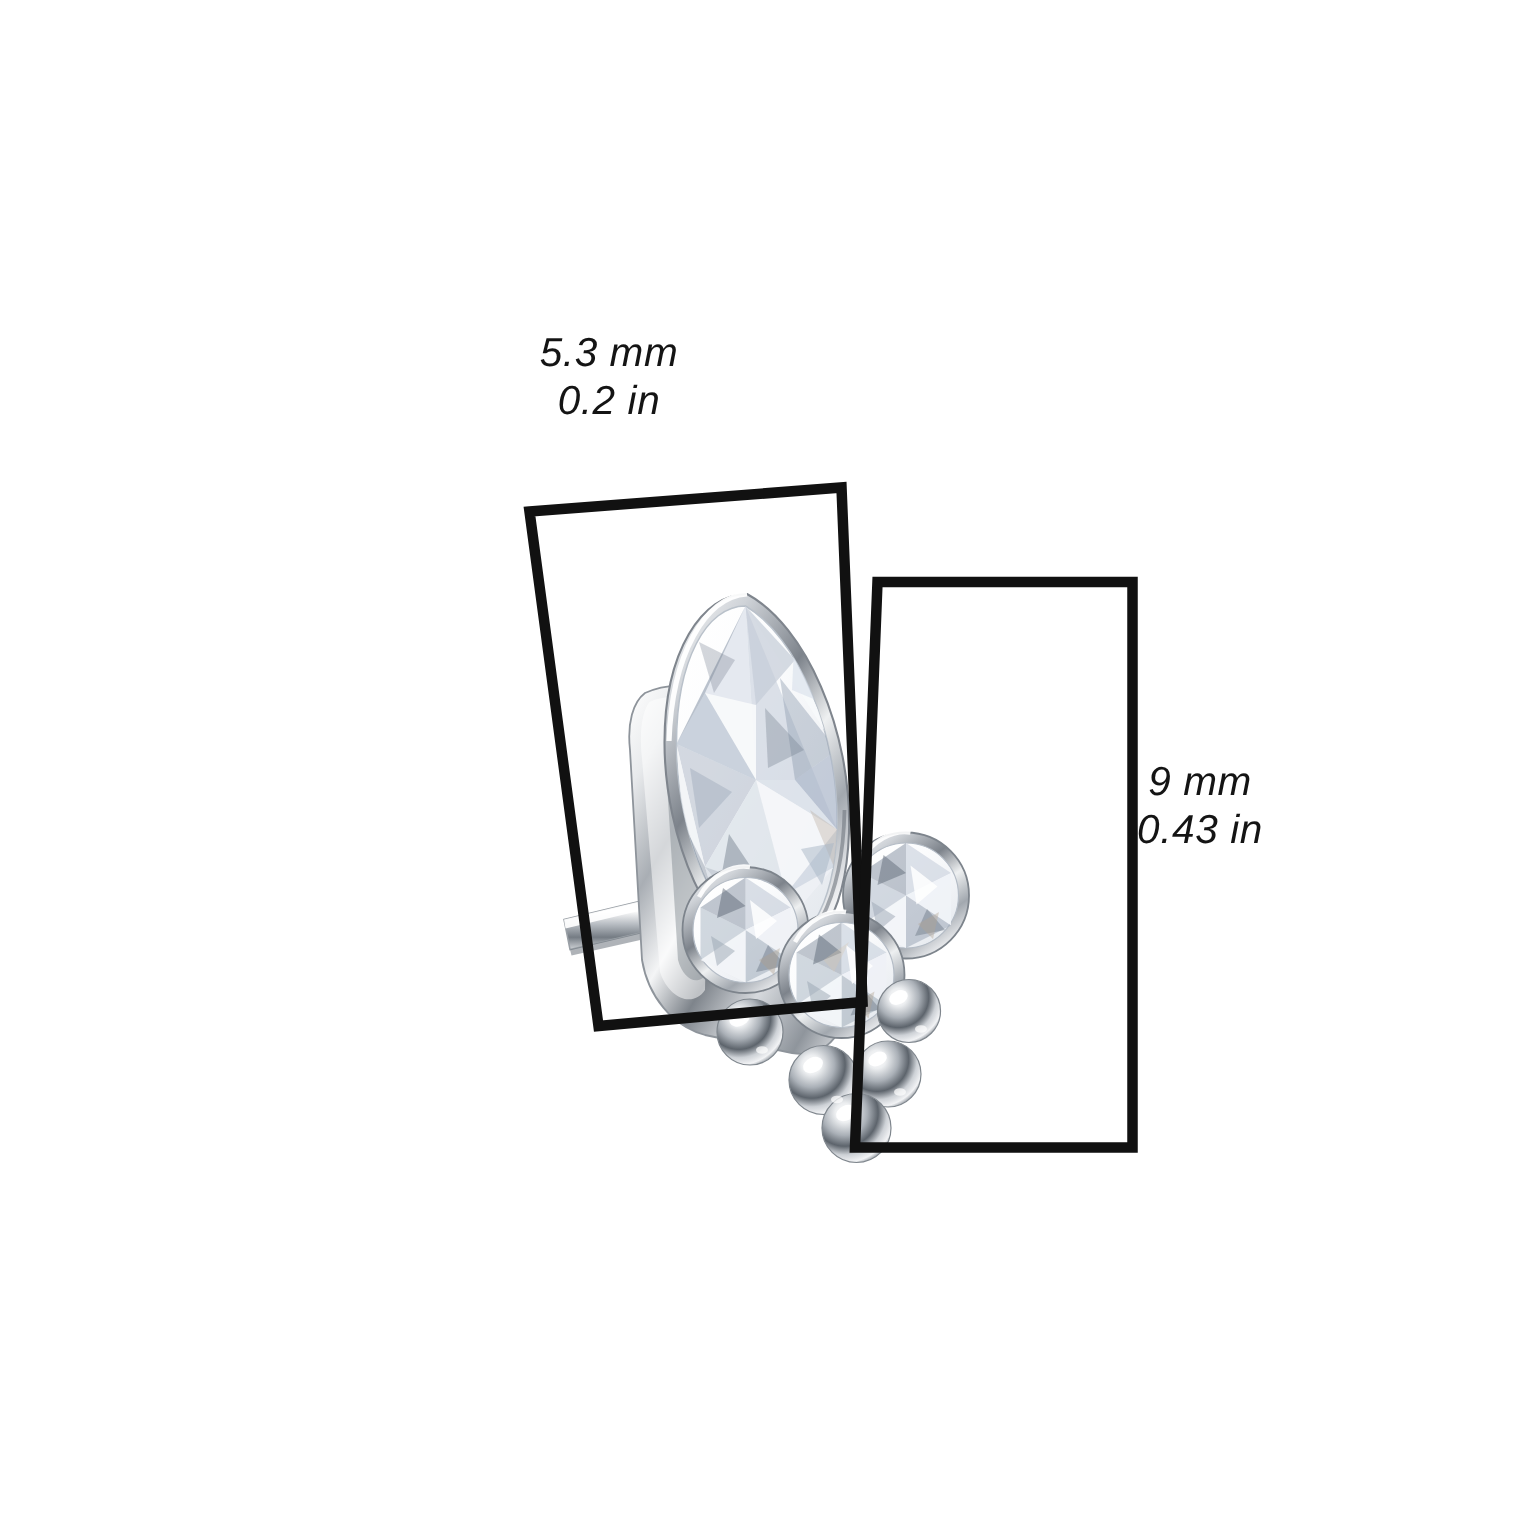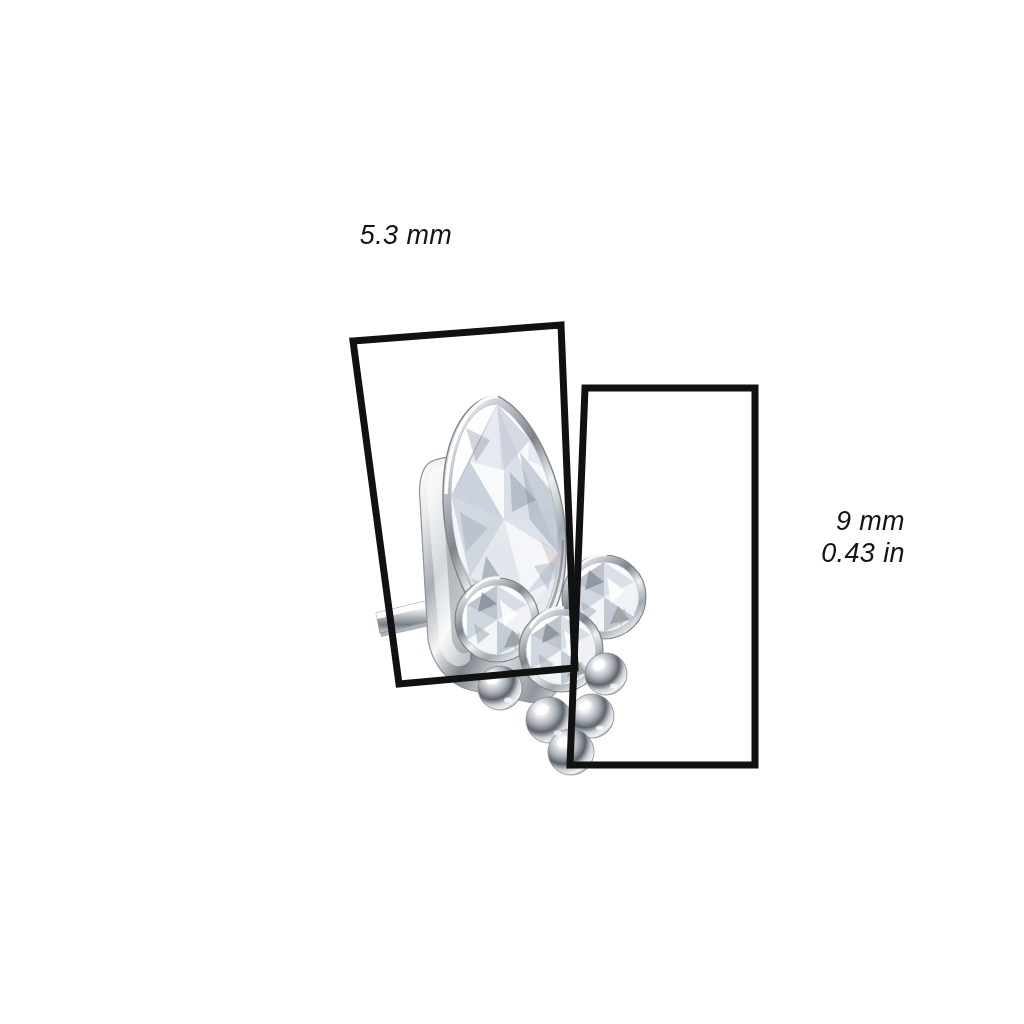--- a/index.html
+++ b/index.html
@@ -43,21 +43,20 @@
 
   #label-width {
     left: 281px;
     top: 220px;
     width: 250px;
   }
   #label-height {
     left: 695px;
     top: 506px;
     width: 210px;
-    text-align: right;
   }
 </style>
 </head>
 <body>
 
 <div id="stage">
 
   <svg class="svg-layer" viewBox="0 0 1024 1024">
     <defs>
 
@@ -267,20 +266,21 @@
     </g>
 
     <g>
       <path d="M585 388 L755 388 L755 765 L570 765 Z" fill="none" stroke="#111111" stroke-width="7" stroke-linejoin="miter"></path>
     </g>
 
   </svg>
 
   <div class="dim-label" id="label-width">
     <span class="l1">5.3 mm</span>
+    <span class="l2">0.2 in</span>
   </div>
 
   <div class="dim-label" id="label-height">
     <span class="l1">9 mm</span>
     <span class="l2">0.43 in</span>
   </div>
 
 </div>
 
 </body></html>

